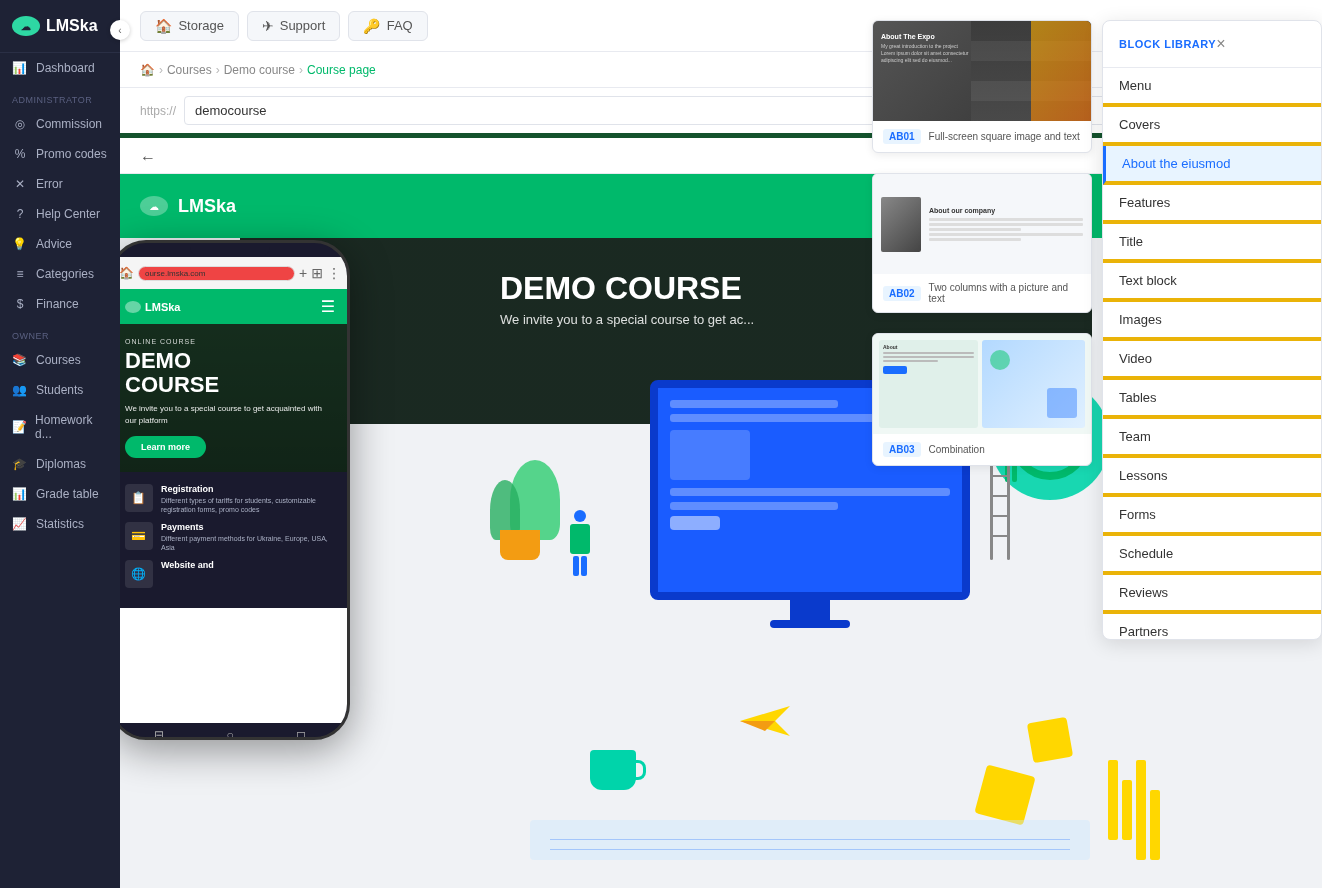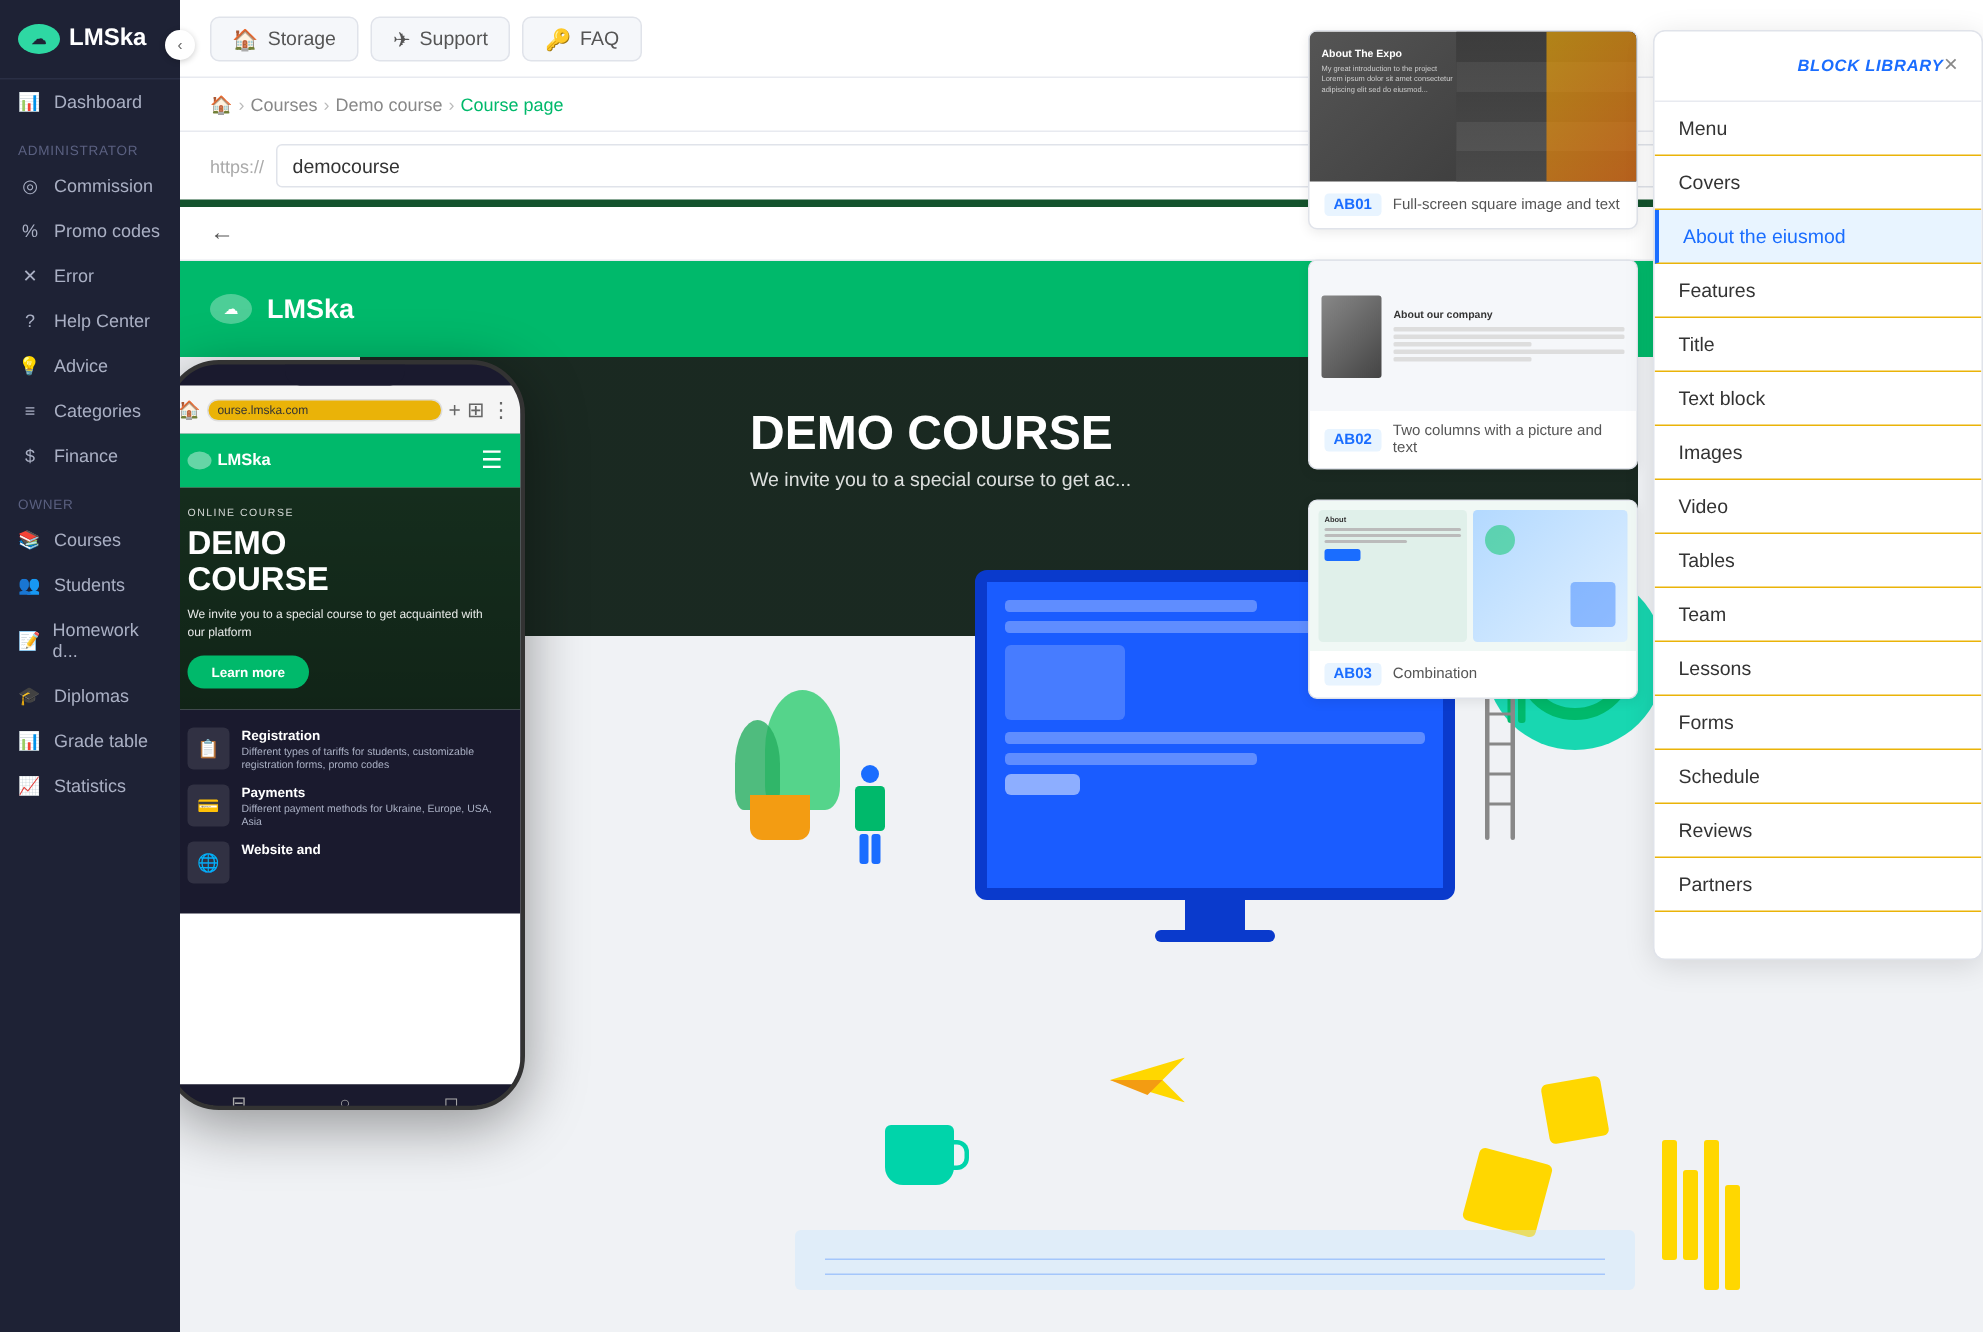--- a/index.html
+++ b/index.html
@@ -224,24 +224,23 @@
       background: #fff;
       border: 1px solid #e0e3ea;
       border-radius: 8px;
       box-shadow: 0 4px 20px rgba(0,0,0,0.12);
       z-index: 20;
       overflow: hidden;
     }
     .block-library-header {
       display: flex;
       align-items: center;
-      justify-content: flex-end;
+      justify-content: flex-start;
       padding: 14px 16px;
       border-bottom: 1px solid #e8eaf0;
-      font-style: italic;
     }
     .block-library-title {
       font-size: 11px;
       font-weight: 700;
       text-transform: uppercase;
       color: #1a6dff;
       letter-spacing: 0.5px;
     }
     .block-library-close {
       font-size: 16px;
@@ -250,21 +249,21 @@
     }
     .block-library-items {
       overflow-y: auto;
       height: calc(100% - 48px);
     }
     .block-library-item {
       padding: 10px 16px;
       font-size: 13px;
       color: #333;
       cursor: pointer;
-      border-bottom: 1px solid #eab308;
+      border-bottom: 4px solid #eab308;
     }
     .block-library-item.active {
       background: #e8f4ff;
       color: #1a6dff;
       border-left: 3px solid #1a6dff;
     }
 
     
     .preview-panel {
       position: absolute;
@@ -436,21 +435,21 @@
       height: 32px;
       background: #f5f5f5;
       display: flex;
       align-items: center;
       padding: 0 6px;
       gap: 4px;
     }
     .phone-home-icon { font-size: 12px; color: #666; }
     .phone-url-bar {
       flex: 1;
-      background: #eab308;
+      background: #ef4444;
       border-radius: 10px;
       font-size: 8px;
       padding: 2px 6px;
       color: #333;
       border: 1px solid #ddd;
     }
     .phone-plus { font-size: 14px; color: #666; }
     .phone-grid { font-size: 14px; color: #666; }
     .phone-menu { font-size: 14px; color: #666; }
     .phone-content {

